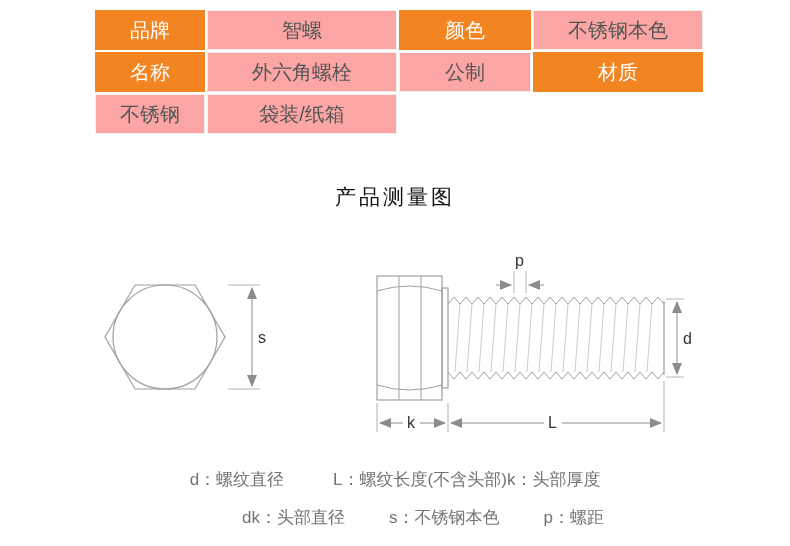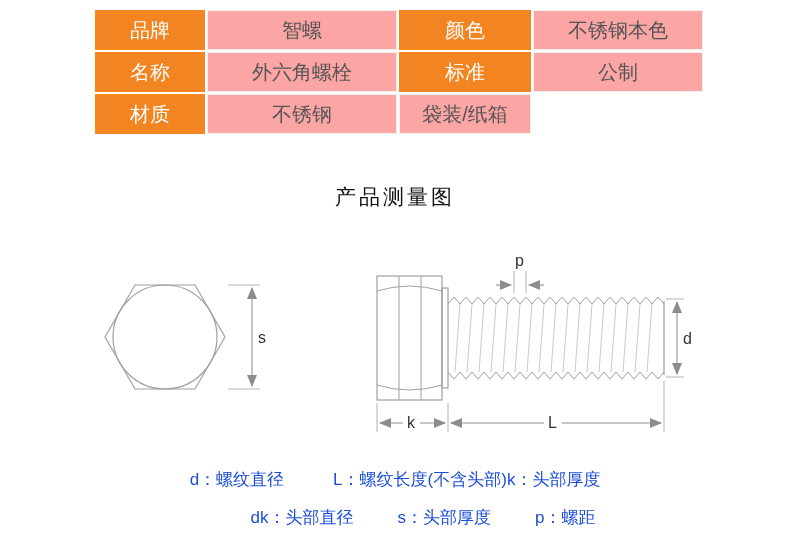--- a/index.html
+++ b/index.html
@@ -37,21 +37,21 @@
   .thread{stroke:#a0a0a0;fill:none;stroke-width:1;}
   .hatch{stroke:#bdbdbd;fill:none;stroke-width:0.8;}
   .ext{stroke:#b3b3b3;fill:none;stroke-width:1;}
   .dim{stroke:#8c8c8c;fill:none;stroke-width:1;}
   .diagram text{fill:#333333;font-size:16px;font-family:"Liberation Sans","DejaVu Sans",sans-serif;}
 
   
   .legend{
     position:absolute;left:0;width:100%;
     display:flex;justify-content:center;
-    font-size:17px;color:#1d4ed8;
+    font-size:17px;color:#737373;
   }
   .legend.l1{top:468px;}
   .legend.l2{top:506px;padding-left:28px;}
   .legend span{white-space:pre;}
   .g-a{margin-left:49px;}
   .g-b{}
   .g-c{margin-left:44px;}
 </style>
 </head>
 <body>
@@ -59,21 +59,20 @@
 <div class="page">
 
   <div class="spec-table">
     <div class="cell label">品牌</div>
     <div class="cell value">智螺</div>
     <div class="cell label">颜色</div>
     <div class="cell value">不锈钢本色</div>
 
     <div class="cell label">名称</div>
     <div class="cell value">外六角螺栓</div>
-    <div class="cell label">标准</div>
     <div class="cell value">公制</div>
 
     <div class="cell label">材质</div>
     <div class="cell value">不锈钢</div>
     <div class="cell value">袋装/纸箱</div>
   </div>
 
   <div class="section-title">产品测量图</div>
 
   <svg class="diagram" width="790" height="215" viewBox="0 0 790 215">
@@ -138,17 +137,17 @@
   </svg>
 
   <div class="legend l1">
     <span>d：螺纹直径</span>
     <span class="g-a">L：螺纹长度(不含头部)</span>
     <span class="g-b">k：头部厚度</span>
   </div>
 
   <div class="legend l2">
     <span>dk：头部直径</span>
-    <span class="g-c">s：头部厚度</span>
+    <span class="g-c">s：不锈钢本色</span>
     <span class="g-c">p：螺距</span>
   </div>
 
 </div>
 
 </body></html>

